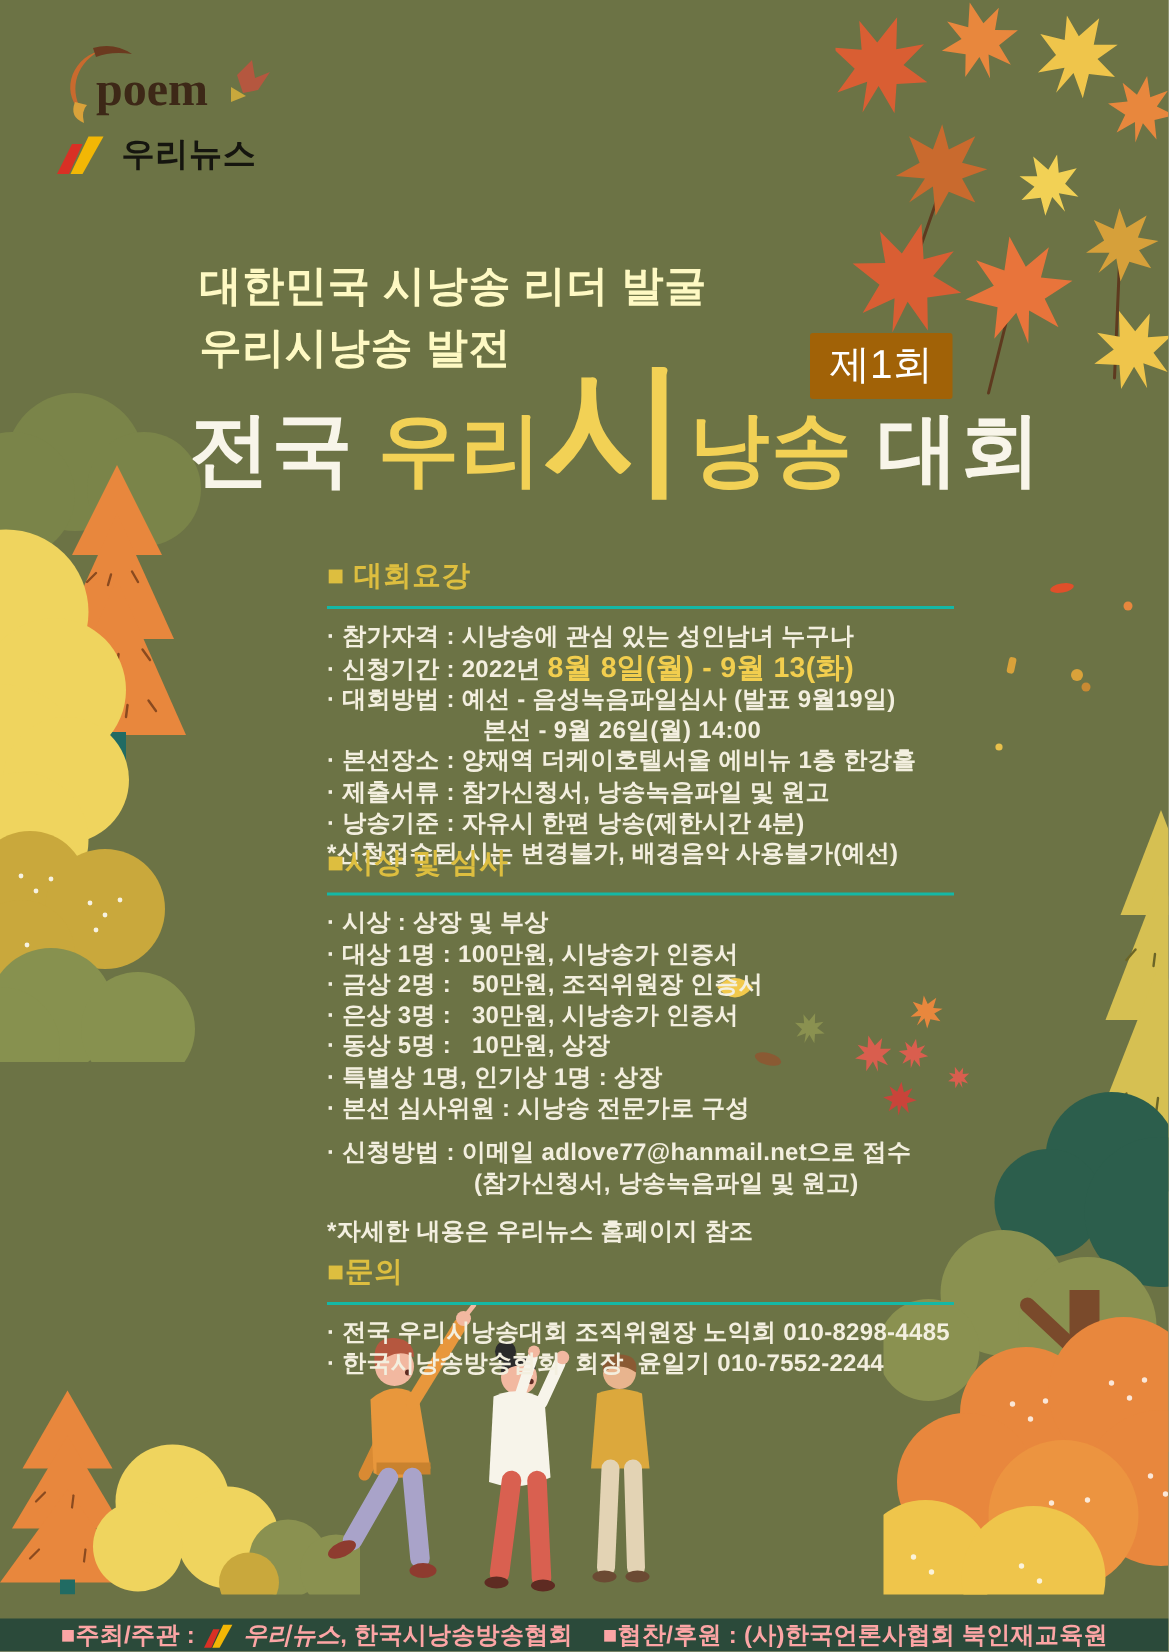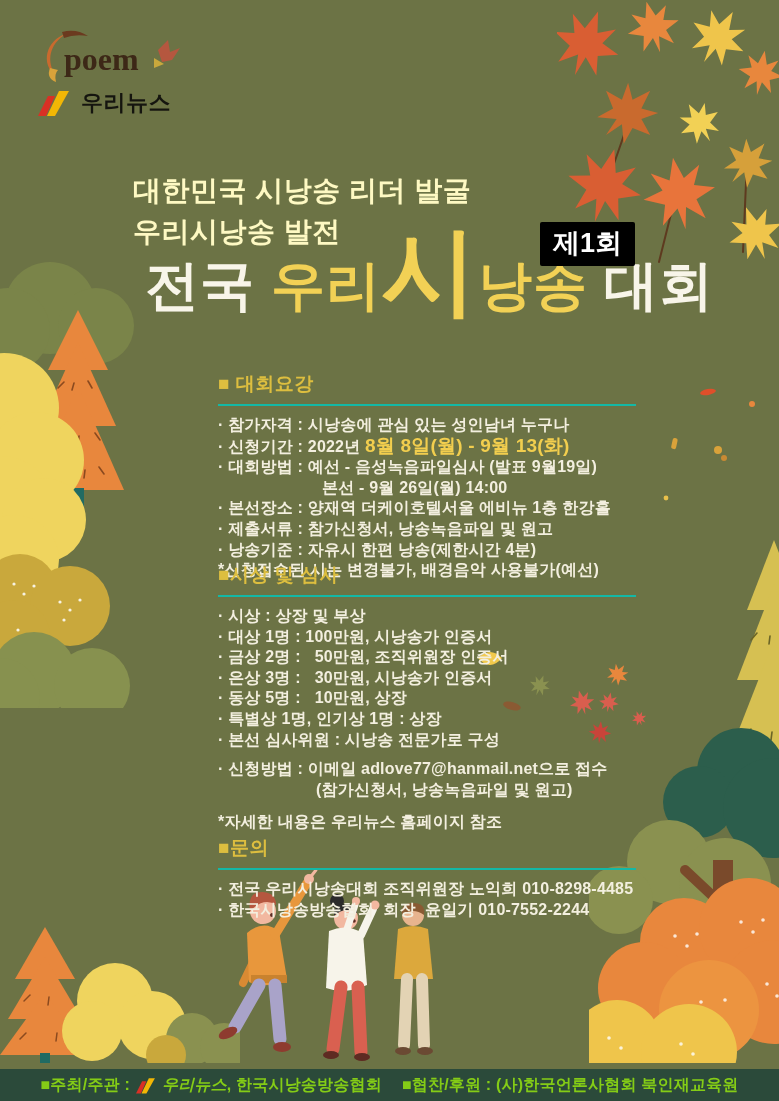--- a/index.html
+++ b/index.html
@@ -20,31 +20,30 @@
   
   .subtitle {
     position: absolute; left: 133px; top: 170px;
     color: #fef9c3; font-size: 28px; font-weight: 700; line-height: 41px; letter-spacing: 0.5px;
     z-index: 5;
   }
 
   
   .badge {
     position: absolute; left: 540px; top: 222px; z-index: 6;
-    background: #000000; color: #FFFFFF;
-    font-size: 27px; font-weight: 700; padding: 3px 13px 5px; border-radius: 2px;
+    background: #a16207; color: #FFFFFF;
+    font-size: 27px; font-weight: 400; padding: 3px 13px 5px; border-radius: 2px;
   }
 
   
   .main-title {
-    position: absolute; left: 126px; top: 229px; z-index: 5;
+    position: absolute; left: 126px; top: 243px; z-index: 5;
     display: flex; align-items: baseline;
     font-family: "Liberation Serif", serif; font-weight: 700; letter-spacing: 1px;
     white-space: nowrap;
-    margin-left: 19px;
   }
   .t-white { color: #F8F5E9; font-size: 54px; }
   .t-yellow { color: #F2D155; font-size: 54px; }
   .t-big { color: #F2D155; font-size: 96px; line-height: 0.9; }
   .t-gap { margin-left: 16px; }
 
   
   .content { position: absolute; left: 218px; top: 0; width: 418px; z-index: 5; }
   .section { position: absolute; left: 0; width: 418px; }
   .sec-overview { top: 371px; }
@@ -59,24 +58,24 @@
     white-space: pre-wrap; letter-spacing: 0.2px;
   }
   .line .hl { color: #F2CE4E; font-size: 19px; font-weight: 800; }
   .indent1 { padding-left: 104px; }
   .indent2 { padding-left: 98px; }
   .gap-top { margin-top: 9px; }
   .gap-top2 { margin-top: 12px; }
 
   
   .footer {
-    position: absolute; left: 0; bottom: 0; width: 779px; height: 32px;
+    position: absolute; left: 0; bottom: 0; width: 779px; height: 22px;
     background: #2B4A3A; z-index: 8;
     display: flex; align-items: center; justify-content: center;
-    color: #84cc16; font-size: 16px; font-weight: 600; letter-spacing: 0.2px;
+    color: #fca5a5; font-size: 16px; font-weight: 600; letter-spacing: 0.2px;
   }
   .footer .bold { font-weight: 800; font-style: italic; margin-left: 4px; }
   .footer .spacer { display: inline-block; width: 20px; }
   .footer svg { margin-left: 6px; }
 </style>
 </head>
 <body>
 
 <div class="poster">
 

